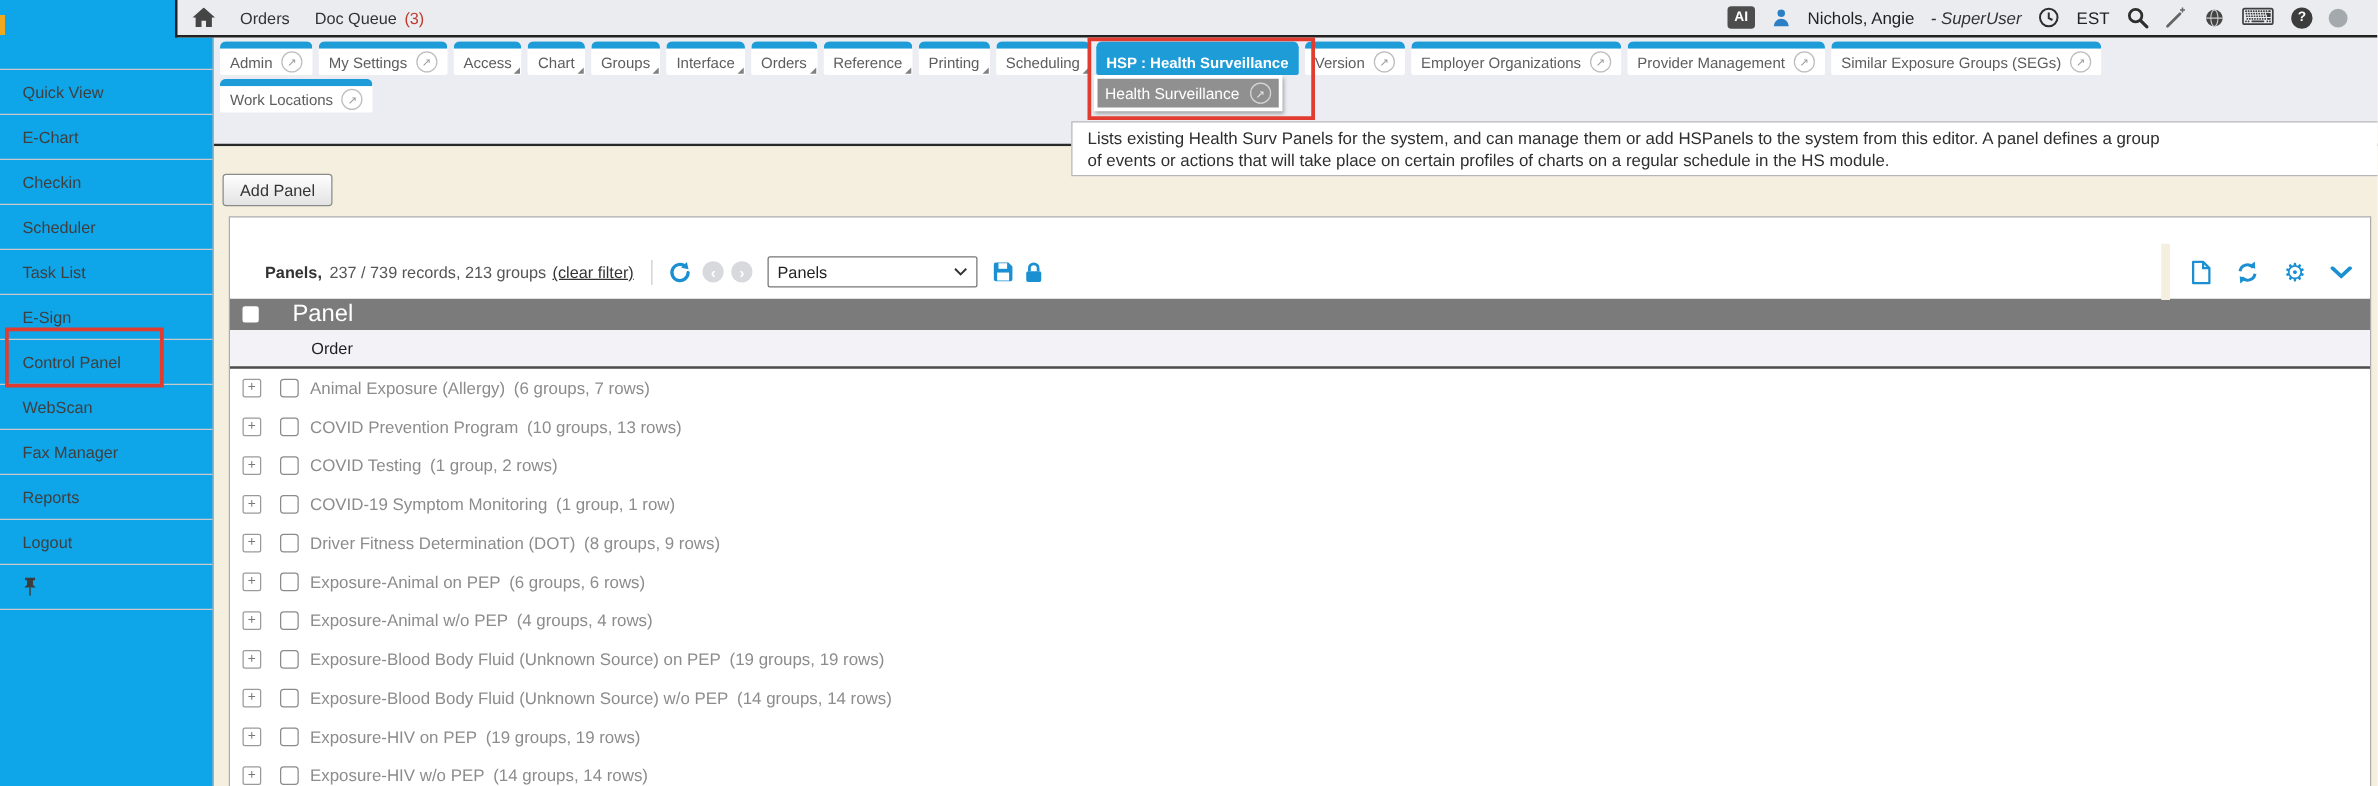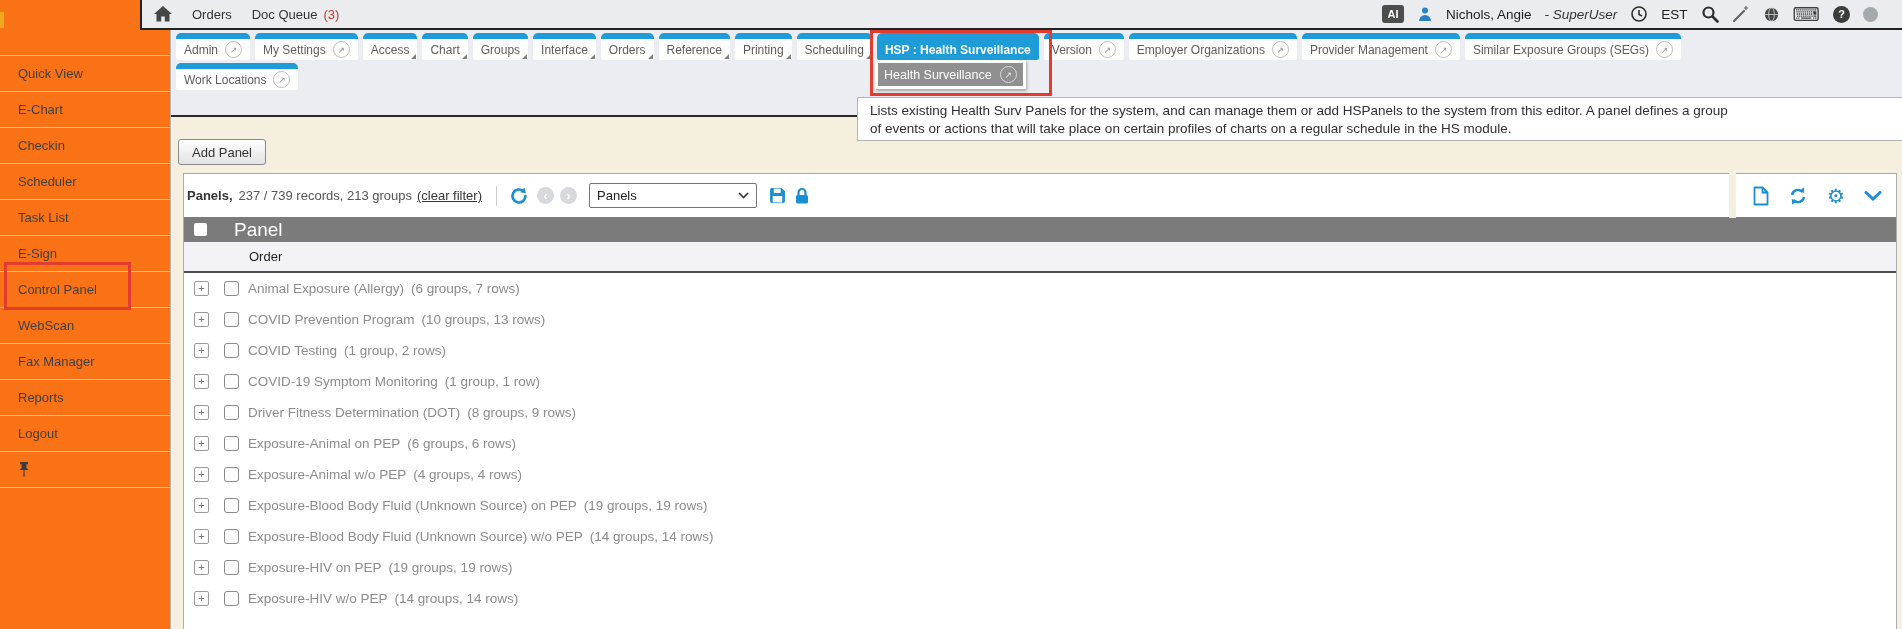--- a/index.html
+++ b/index.html
@@ -1,20 +1,20 @@
 <!DOCTYPE html>
 <html><head>
 <meta charset="utf-8">
 <style>
   html,body{margin:0;padding:0;}
   .screen{position:relative;width:1902px;height:629px;overflow:hidden;
           font-family:"Liberation Sans",sans-serif;background:#f5efdf;}
 
   
-  .sidebar{position:absolute;left:0;top:0;width:170px;height:629px;background:#f97316;
+  .sidebar{position:absolute;left:0;top:0;width:170px;height:629px;background:#0ea5e9;
            border-right:1px solid #b5b5b5;z-index:2;}
   .logo-frag{position:absolute;left:0;top:12px;width:4px;height:16px;background:#f0a81e;}
   .side-nav{margin-top:55px;border-top:1px solid #c9c9c9;}
   .side-item{height:35px;line-height:35px;padding-left:18px;font-size:13px;color:#3f3f3f;
              border-bottom:1px solid #c9c9c9;cursor:pointer;}
   .pin-row{display:flex;align-items:center;}
 
   
   .redbox{border:3px solid #e23b30;pointer-events:none;}
   .redbox-control{position:absolute;left:4px;top:262px;width:121px;height:42px;z-index:8;}
@@ -62,21 +62,21 @@
            border:1px solid #b5b5b5;z-index:7;padding:4px 10px 0 12px;font-size:13.5px;
            line-height:18px;color:#2f2f2f;box-sizing:border-box;}
 
   .content{position:absolute;left:0;top:87px;right:0;bottom:-30px;background:#f5efdf;}
   .add-panel{position:absolute;left:8px;top:22px;height:26px;padding:0 13px;font-size:13px;
              color:#333;font-family:"Liberation Sans",sans-serif;
              background:linear-gradient(#fefefe,#e3e3e3);border:1px solid #8a8a8a;border-radius:3px;}
 
   .panel{position:absolute;left:13px;top:56px;right:5px;height:480px;background:#fff;
          border:1px solid #ababab;}
-  .ptoolbar{position:relative;height:43px;display:flex;align-items:center;padding-left:3px;}
+  .ptoolbar{position:relative;height:43px;display:flex;align-items:center;padding-left:28px;margin-top:22px;}
   .pt-title{font-weight:bold;font-size:13px;color:#333;}
   .pt-records{font-size:13px;color:#555;margin-left:6px;}
   .pt-clear{font-size:13px;color:#333;text-decoration:underline;margin-left:5px;cursor:pointer;}
   .vsep{width:1px;height:20px;background:#ccc;margin:0 12px 0 14px;}
   .circle-btn{width:17px;height:17px;border-radius:50%;background:#d7d9dd;color:#fff;
               font-weight:bold;font-size:12px;display:flex;align-items:center;justify-content:center;}
   .pt-select{margin-left:12px;width:152px;height:23px;border:1px solid #767676;border-radius:2px;
              background:#fff;display:flex;align-items:center;justify-content:space-between;
              padding:0 7px;font-size:13px;color:#222;}
   .pt-gap{position:absolute;right:160px;top:-1px;bottom:-1px;width:7px;background:#f5efdf;}

